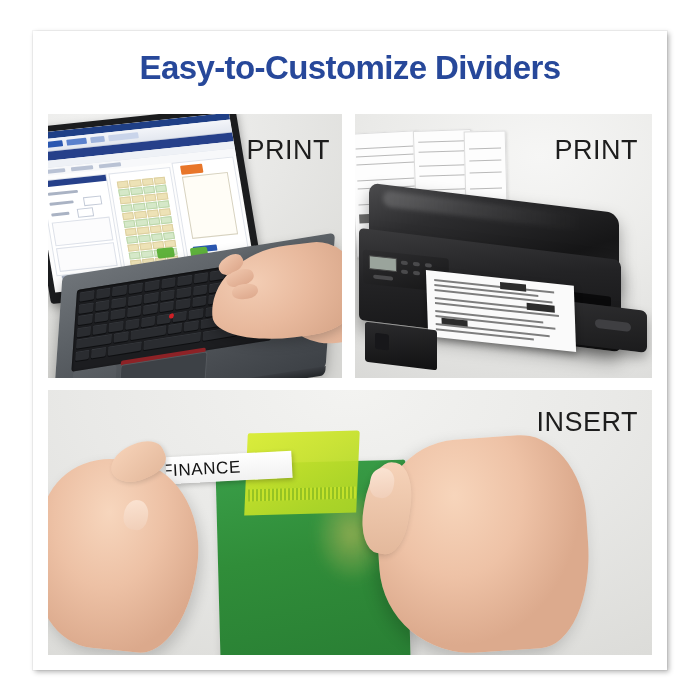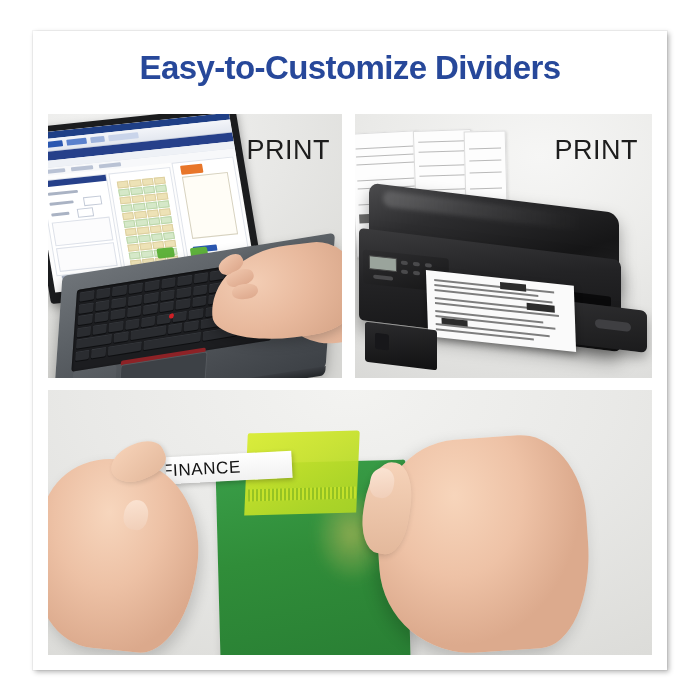--- a/index.html
+++ b/index.html
@@ -605,16 +605,17 @@
 
         <div class="strip">
           <span>FINANCE</span>
         </div>
 
         <div class="hand-L"></div>
         <div class="thumbL"></div>
         <div class="nailL"></div>
       </div>
 
+      <div class="ptag">INSERT</div>
     </div>
 
   </div>
 </div>
 
 </body></html>

